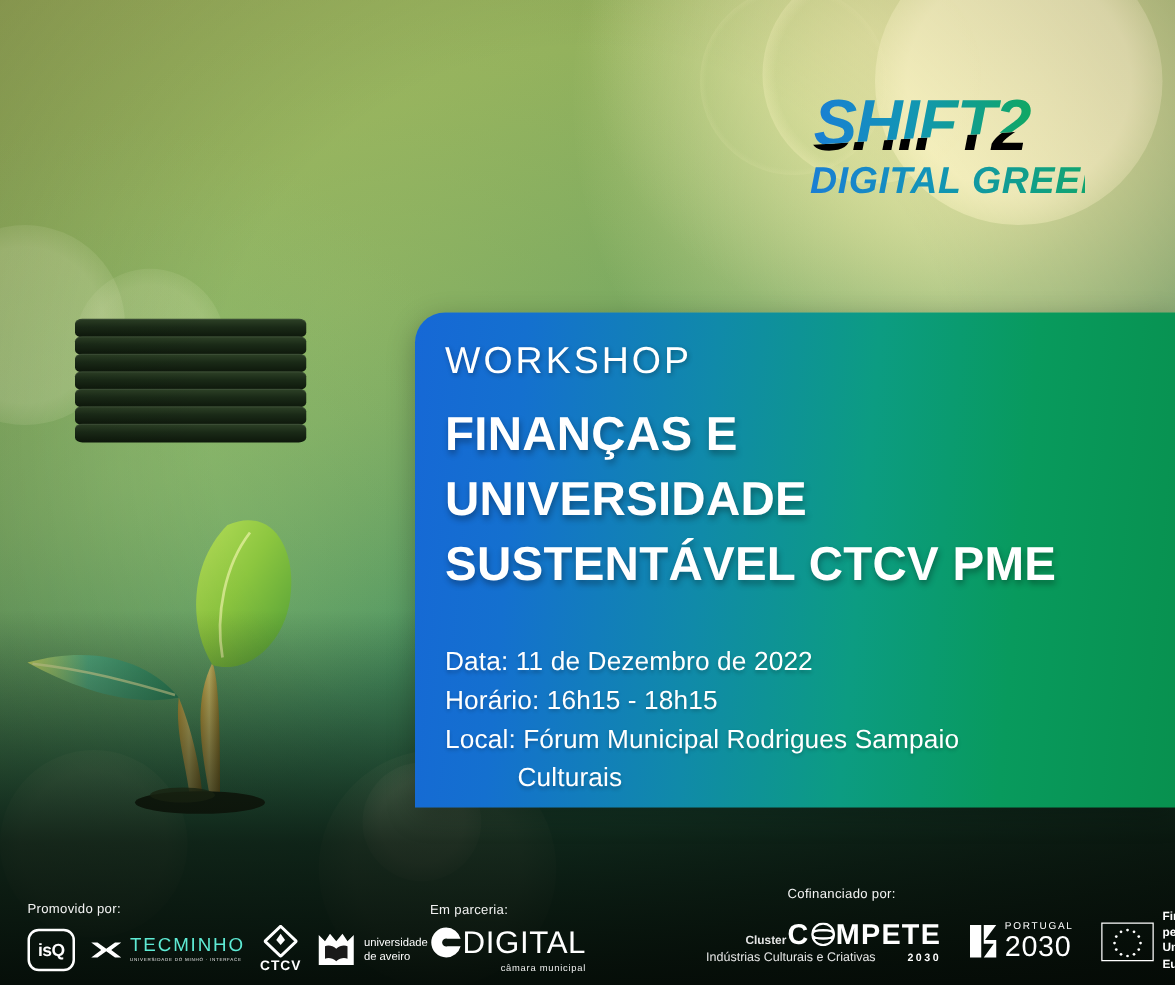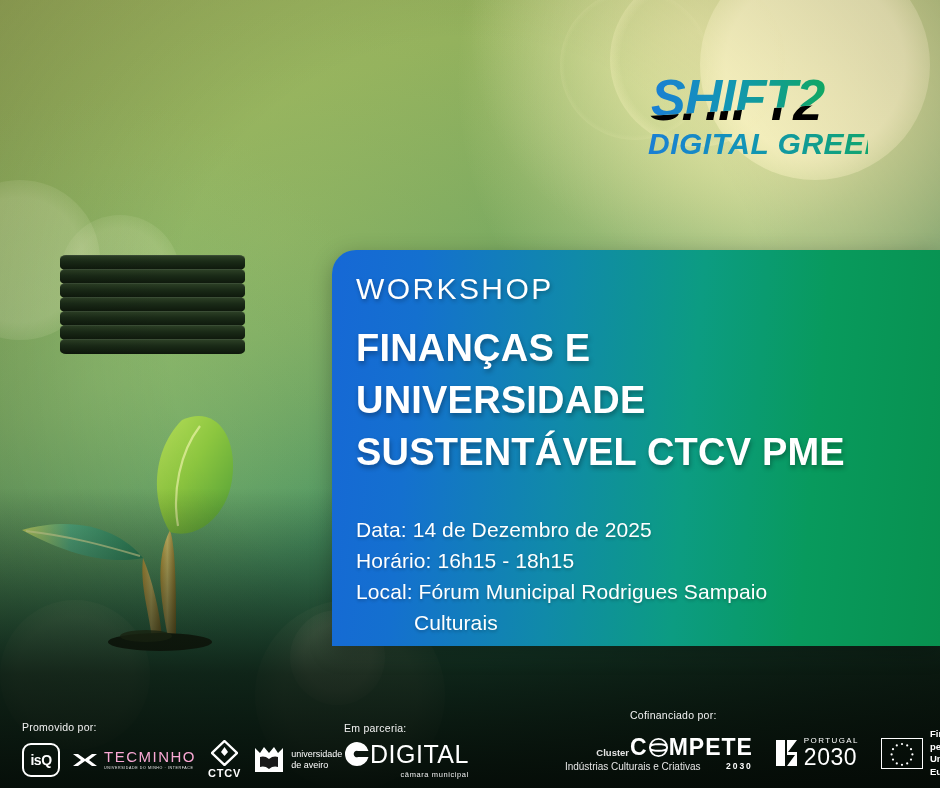--- a/index.html
+++ b/index.html
@@ -101,21 +101,21 @@
   .g1{left:22px;bottom:9px;}
   .g2{left:344px;bottom:9px;}
   .g3{left:630px;bottom:9px;}
 
   .logo-isq{width:34px;height:30px;border:2.5px solid #fff;border-radius:9px;
     display:flex;align-items:center;justify-content:center;}
   .logo-isq span{font-size:14px;font-weight:700;color:#fff;letter-spacing:-.5px;line-height:1;}
 
   .tecminho{display:flex;align-items:center;gap:6px;}
   .tm-text{line-height:1;}
-  .tm-name{font-size:15px;font-weight:400;letter-spacing:1.5px;color:#f9a8d4;}
+  .tm-name{font-size:15px;font-weight:400;letter-spacing:1.5px;color:#5eead4;}
   .tm-sub{font-size:3.6px;letter-spacing:.6px;color:#e8e8e8;margin-top:3px;}
 
   .ctcv{display:flex;flex-direction:column;align-items:center;gap:2px;}
   .ctcv-name{font-size:11px;font-weight:700;letter-spacing:.8px;color:#fff;line-height:1;}
 
   .uaveiro{display:flex;align-items:center;gap:6px;}
   .ua-text{line-height:1.15;font-size:9px;color:#fff;}
 
   .esposende{display:flex;flex-direction:column;align-items:flex-end;}
   .esp-main{display:flex;align-items:center;}
@@ -227,21 +227,21 @@
     </svg>
   </div>
 
   <div class="panel">
     <div class="panel-inner">
       <div class="workshop">WORKSHOP</div>
       <div class="title-line">FINANÇAS E</div>
       <div class="title-line">UNIVERSIDADE</div>
       <div class="title-line">SUSTENTÁVEL CTCV PME</div>
       <div class="details">
-        <div class="detail-line">Data:  14 de Dezembro de 2025</div>
+        <div class="detail-line">Data:  11 de Dezembro de 2022</div>
         <div class="detail-line">Horário: 16h15 - 18h15</div>
         <div class="detail-line">Local: Fórum Municipal Rodrigues Sampaio</div>
         <div class="detail-line detail-indent">Culturais</div>
       </div>
     </div>
   </div>
 
   <div class="footer">
 
     <div class="fgroup g1">

